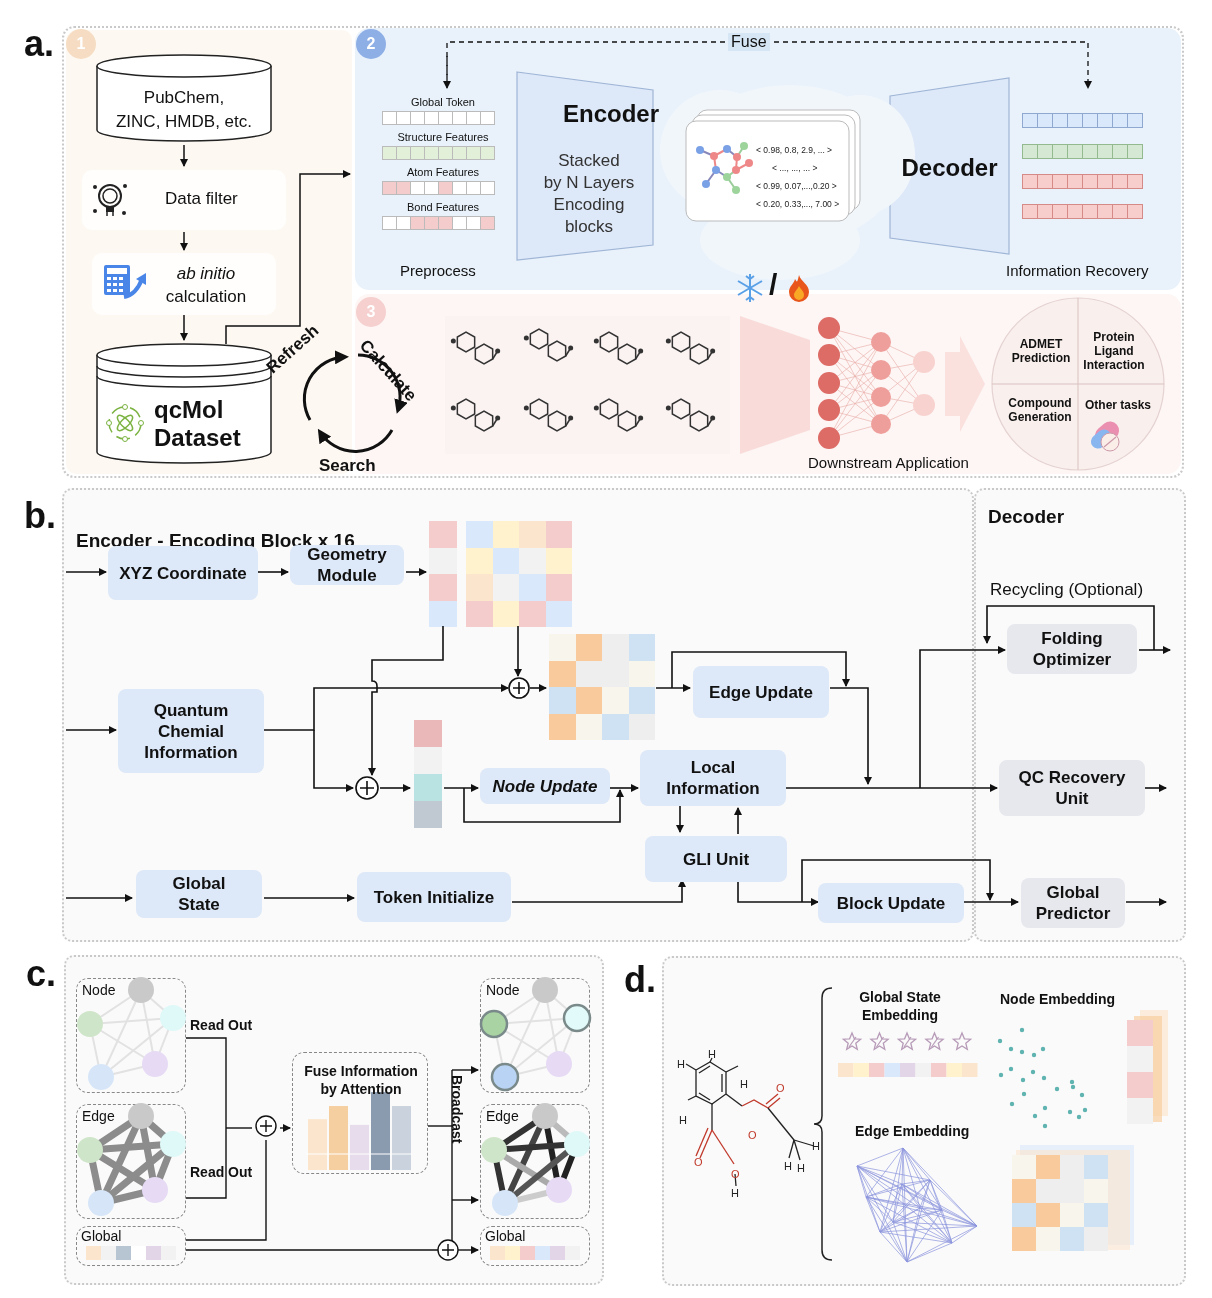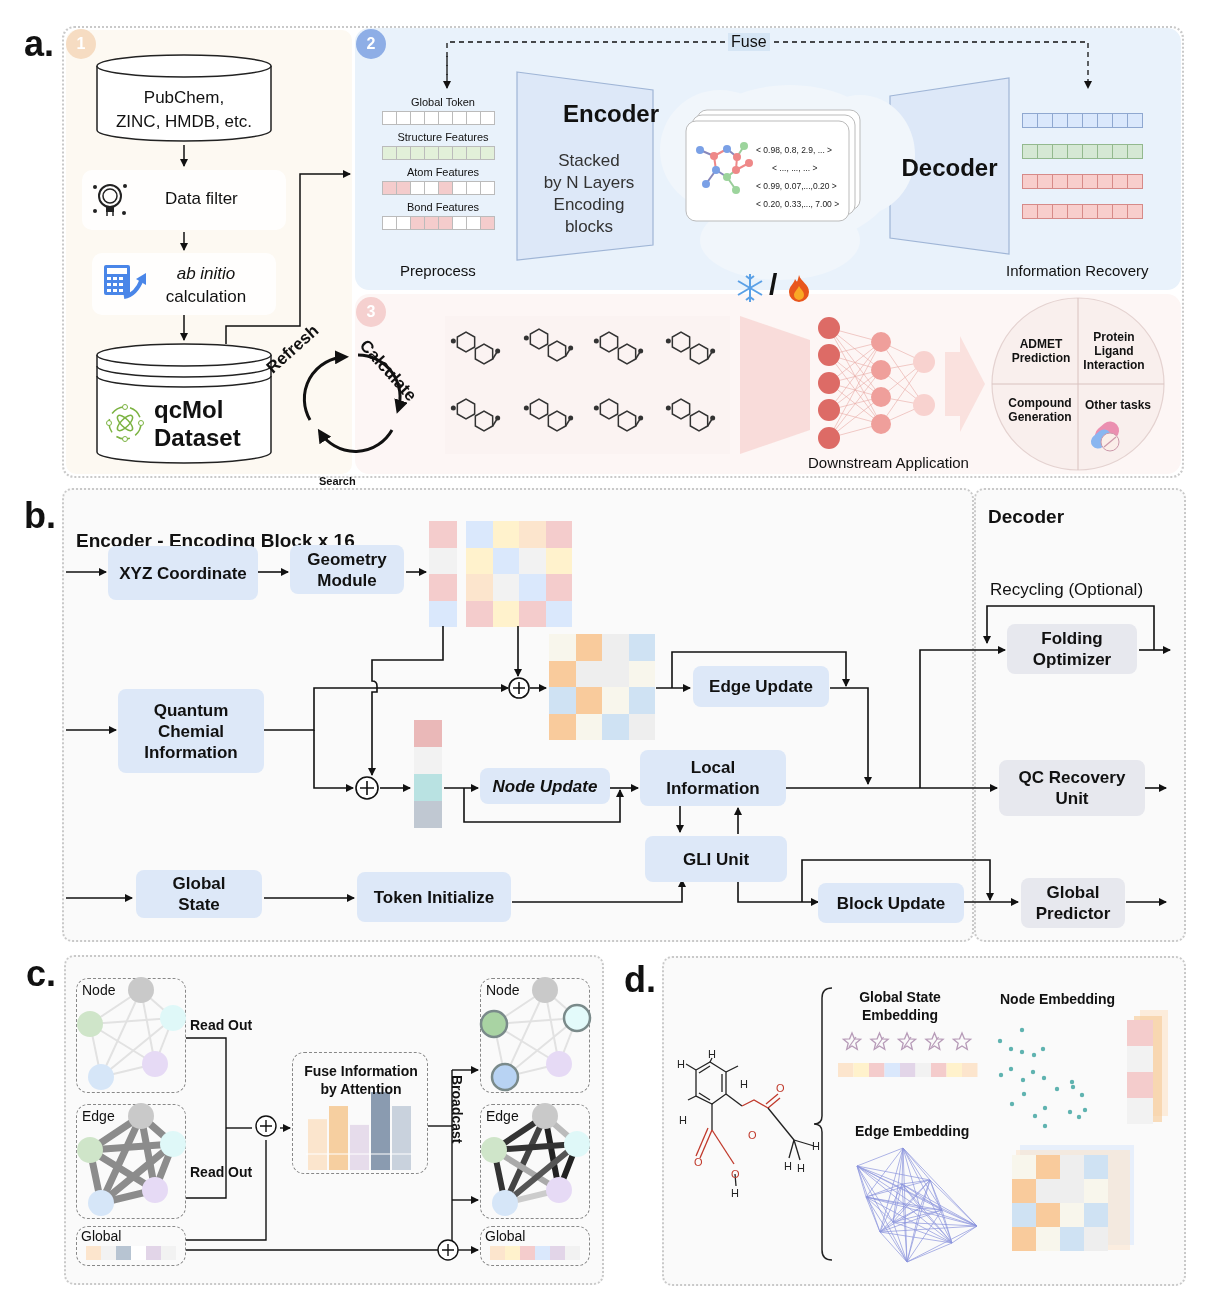--- a/index.html
+++ b/index.html
@@ -287,21 +287,21 @@
       <circle cx="5" cy="21" r="2.5" fill="#fff" stroke="#7cb342"></circle>
   </svg>
 </div>
 <div class="txt bold" style="left:154px;top:396px;font-size:24px;line-height:28px;">
   <div>qcMol</div>
   <div>Dataset</div>
 </div>
 
 <div class="txt bold" style="left:276px;top:358px;font-size:17px;transform:rotate(-42deg);transform-origin:left bottom;">Refresh</div>
 <div class="txt bold" style="left:370px;top:336px;font-size:17px;transform:rotate(48deg);transform-origin:left top;">Calculate</div>
-<div class="txt bold" style="left:319px;top:475px;font-size:11px;">Search</div>
+<div class="txt bold" style="left:319px;top:456px;font-size:17px;">Search</div>
 
 <div class="txt" style="left:728px;top:33px;font-size:16px;background:#d6e6f5;padding:0 3px;">Fuse</div>
 
 <div id="feature-rows">
     <div style="position: absolute; left: 382px; top: 96px; width: 122px; text-align: center; font-size: 11px;">Global Token</div>
     <div style="position: absolute; left: 382px; top: 111px; display: flex;">
       <div style="width: 15px; height: 14px; border: 1px solid rgb(187, 187, 187); margin-right: -1px; background: rgb(255, 255, 255); box-sizing: border-box;"></div>
       <div style="width: 15px; height: 14px; border: 1px solid rgb(187, 187, 187); margin-right: -1px; background: rgb(255, 255, 255); box-sizing: border-box;"></div>
       <div style="width: 15px; height: 14px; border: 1px solid rgb(187, 187, 187); margin-right: -1px; background: rgb(255, 255, 255); box-sizing: border-box;"></div>
       <div style="width: 15px; height: 14px; border: 1px solid rgb(187, 187, 187); margin-right: -1px; background: rgb(255, 255, 255); box-sizing: border-box;"></div>
@@ -512,34 +512,34 @@
     <circle cx="519" cy="688" r="10"></circle>
     <path d="M513,688 L525,688 M519,682 L519,694"></path>
   </g>
   <g fill="#fff" stroke="#111" stroke-width="1.6">
     <circle cx="367" cy="788" r="11"></circle>
     <path d="M360,788 L374,788 M367,781 L367,795"></path>
   </g>
 </svg>
 
 <div class="box enc-box" style="left:108px;top:546px;width:150px;height:54px;">XYZ Coordinate</div>
-<div class="box enc-box" style="left:290px;top:545px;width:114px;height:49px;">
+<div class="box enc-box" style="left:290px;top:545px;width:114px;height:40px;">
   <div>
       <div>Geometry</div>
       <div>Module</div>
     </div>
 </div>
 <div class="box enc-box" style="left:118px;top:689px;width:146px;height:84px;">
   <div>
       <div>Quantum</div>
       <div>Chemial</div>
       <div>Information</div>
     </div>
 </div>
-<div class="box enc-box" style="left:693px;top:666px;width:136px;height:41px;">Edge Update</div>
+<div class="box enc-box" style="left:693px;top:666px;width:136px;height:52px;">Edge Update</div>
 <div class="box enc-box" style="left:480px;top:768px;width:130px;height:36px;font-style:italic;">Node Update</div>
 <div class="box enc-box" style="left:640px;top:750px;width:146px;height:56px;">
   <div>
       <div>Local</div>
       <div>Information</div>
     </div>
 </div>
 <div class="box enc-box" style="left:645px;top:836px;width:142px;height:46px;">GLI Unit</div>
 <div class="box enc-box" style="left:136px;top:870px;width:126px;height:48px;">
   <div>

